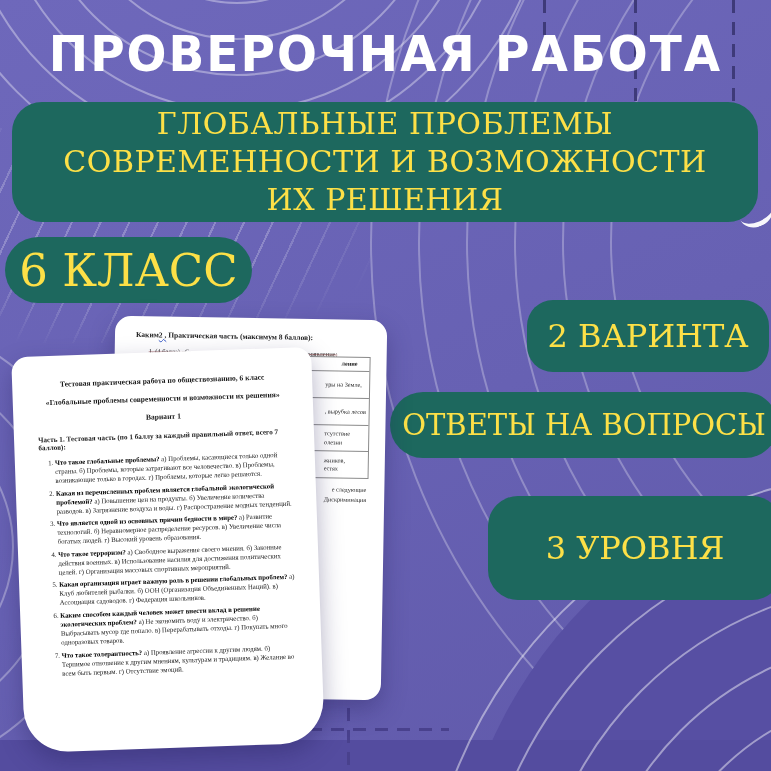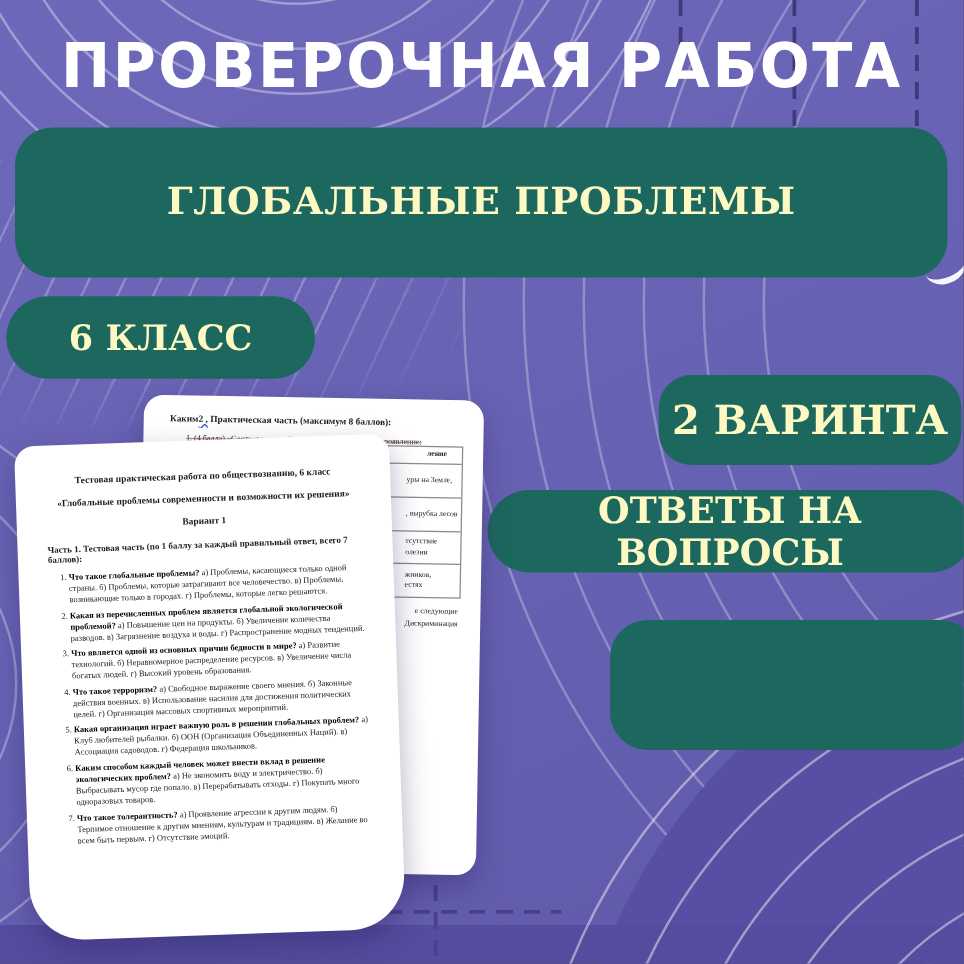--- a/index.html
+++ b/index.html
@@ -44,26 +44,26 @@
   .dash-v.d3{left:732px;top:0;height:134px;}
   .dash-v.d4{left:347px;top:686px;height:85px;background:repeating-linear-gradient(180deg,#49418d 0 13px,transparent 13px 22px);}
   .dash-h{position:absolute;left:309px;top:728px;width:140px;height:3px;
     background:repeating-linear-gradient(90deg,#49418d 0 13px,transparent 13px 22px);}
   .crescent{position:absolute;left:739px;top:200px;width:34px;height:22px;border-radius:50%;
     border-bottom:5px solid rgba(255,255,255,.95);transform:rotate(-22deg);}
   
   .hero-title{position:absolute;left:0;top:26px;width:771px;text-align:center;color:#fff;
     font-family:"DejaVu Sans",sans-serif;font-weight:bold;font-size:47px;letter-spacing:2px;
     transform:scaleY(1.05);}
-  .teal{background:#1d685e;color:#fef9c3;font-family:"DejaVu Serif","Liberation Serif",serif;font-weight:700;}
+  .teal{background:#1d685e;color:#fde047;font-family:"DejaVu Serif","Liberation Serif",serif;font-weight:400;}
   .subtitle-box{position:absolute;left:12px;top:102px;width:746px;height:120px;border-radius:30px;
     display:flex;align-items:center;justify-content:center;text-align:center;
     font-size:30px;line-height:1.26;letter-spacing:.5px;}
   .badge{position:absolute;display:flex;align-items:center;justify-content:center;text-align:center;}
-  .badge-grade{left:5px;top:237px;width:247px;height:66px;border-radius:33px;font-size:28px;}
+  .badge-grade{left:5px;top:237px;width:247px;height:66px;border-radius:33px;font-size:45px;}
   .badge-variants{left:527px;top:300px;width:242px;height:72px;border-radius:26px;font-size:32px;}
   .badge-answers{left:390px;top:392px;width:388px;height:66px;border-radius:33px;font-size:29px;}
   .badge-levels{left:488px;top:496px;width:294px;height:104px;border-radius:30px;font-size:32px;line-height:1.25;}
   
   .doc{position:absolute;background:#fff;box-shadow:0 10px 24px rgba(35,30,85,.35);
     font-family:"Liberation Serif","DejaVu Serif",serif;color:#1b1b1b;}
   .doc-back{left:112px;top:318px;width:272px;height:380px;border-radius:16px;transform:rotate(1deg);z-index:3;}
   .doc-front{left:18px;top:352px;width:300px;height:396px;border-radius:16px 16px 44px 44px;
     transform:rotate(-2deg);z-index:4;padding:0;}
   .db-heading{padding:14px 0 0 21px;font-weight:bold;font-size:7.5px;}
@@ -115,28 +115,31 @@
   <div class="dash-v d3"></div>
   <div class="dash-v d4"></div>
   <div class="dash-h"></div>
   <div class="crescent"></div>
 
   <div class="hero-title">ПРОВЕРОЧНАЯ РАБОТА</div>
 
   <div class="subtitle-box teal">
     <div>
       <div>ГЛОБАЛЬНЫЕ ПРОБЛЕМЫ</div>
+      <div>СОВРЕМЕННОСТИ И ВОЗМОЖНОСТИ</div>
+      <div>ИХ РЕШЕНИЯ</div>
     </div>
   </div>
 
   <div class="badge badge-grade teal">6 КЛАСС</div>
   <div class="badge badge-variants teal">2 ВАРИНТА</div>
   <div class="badge badge-answers teal">ОТВЕТЫ НА ВОПРОСЫ</div>
   <div class="badge badge-levels teal">
     <div>
+      <div>3 УРОВНЯ</div>
     </div>
   </div>
 
   <div class="doc doc-back">
     <div class="db-heading"><span>Каким</span><span class="db-mark">2 ,</span><span> Практическая часть (максимум 8 баллов):</span></div>
     <div class="db-item">1.   (4 балла) «Соответствие»: Соотнесите проблему и её проявление:</div>
     <div class="db-table">
       <div class="db-row hdr">ление</div>
       <div class="db-row db-r1">уры на Земле,</div>
       <div class="db-row db-r2">, вырубка лесов</div>

